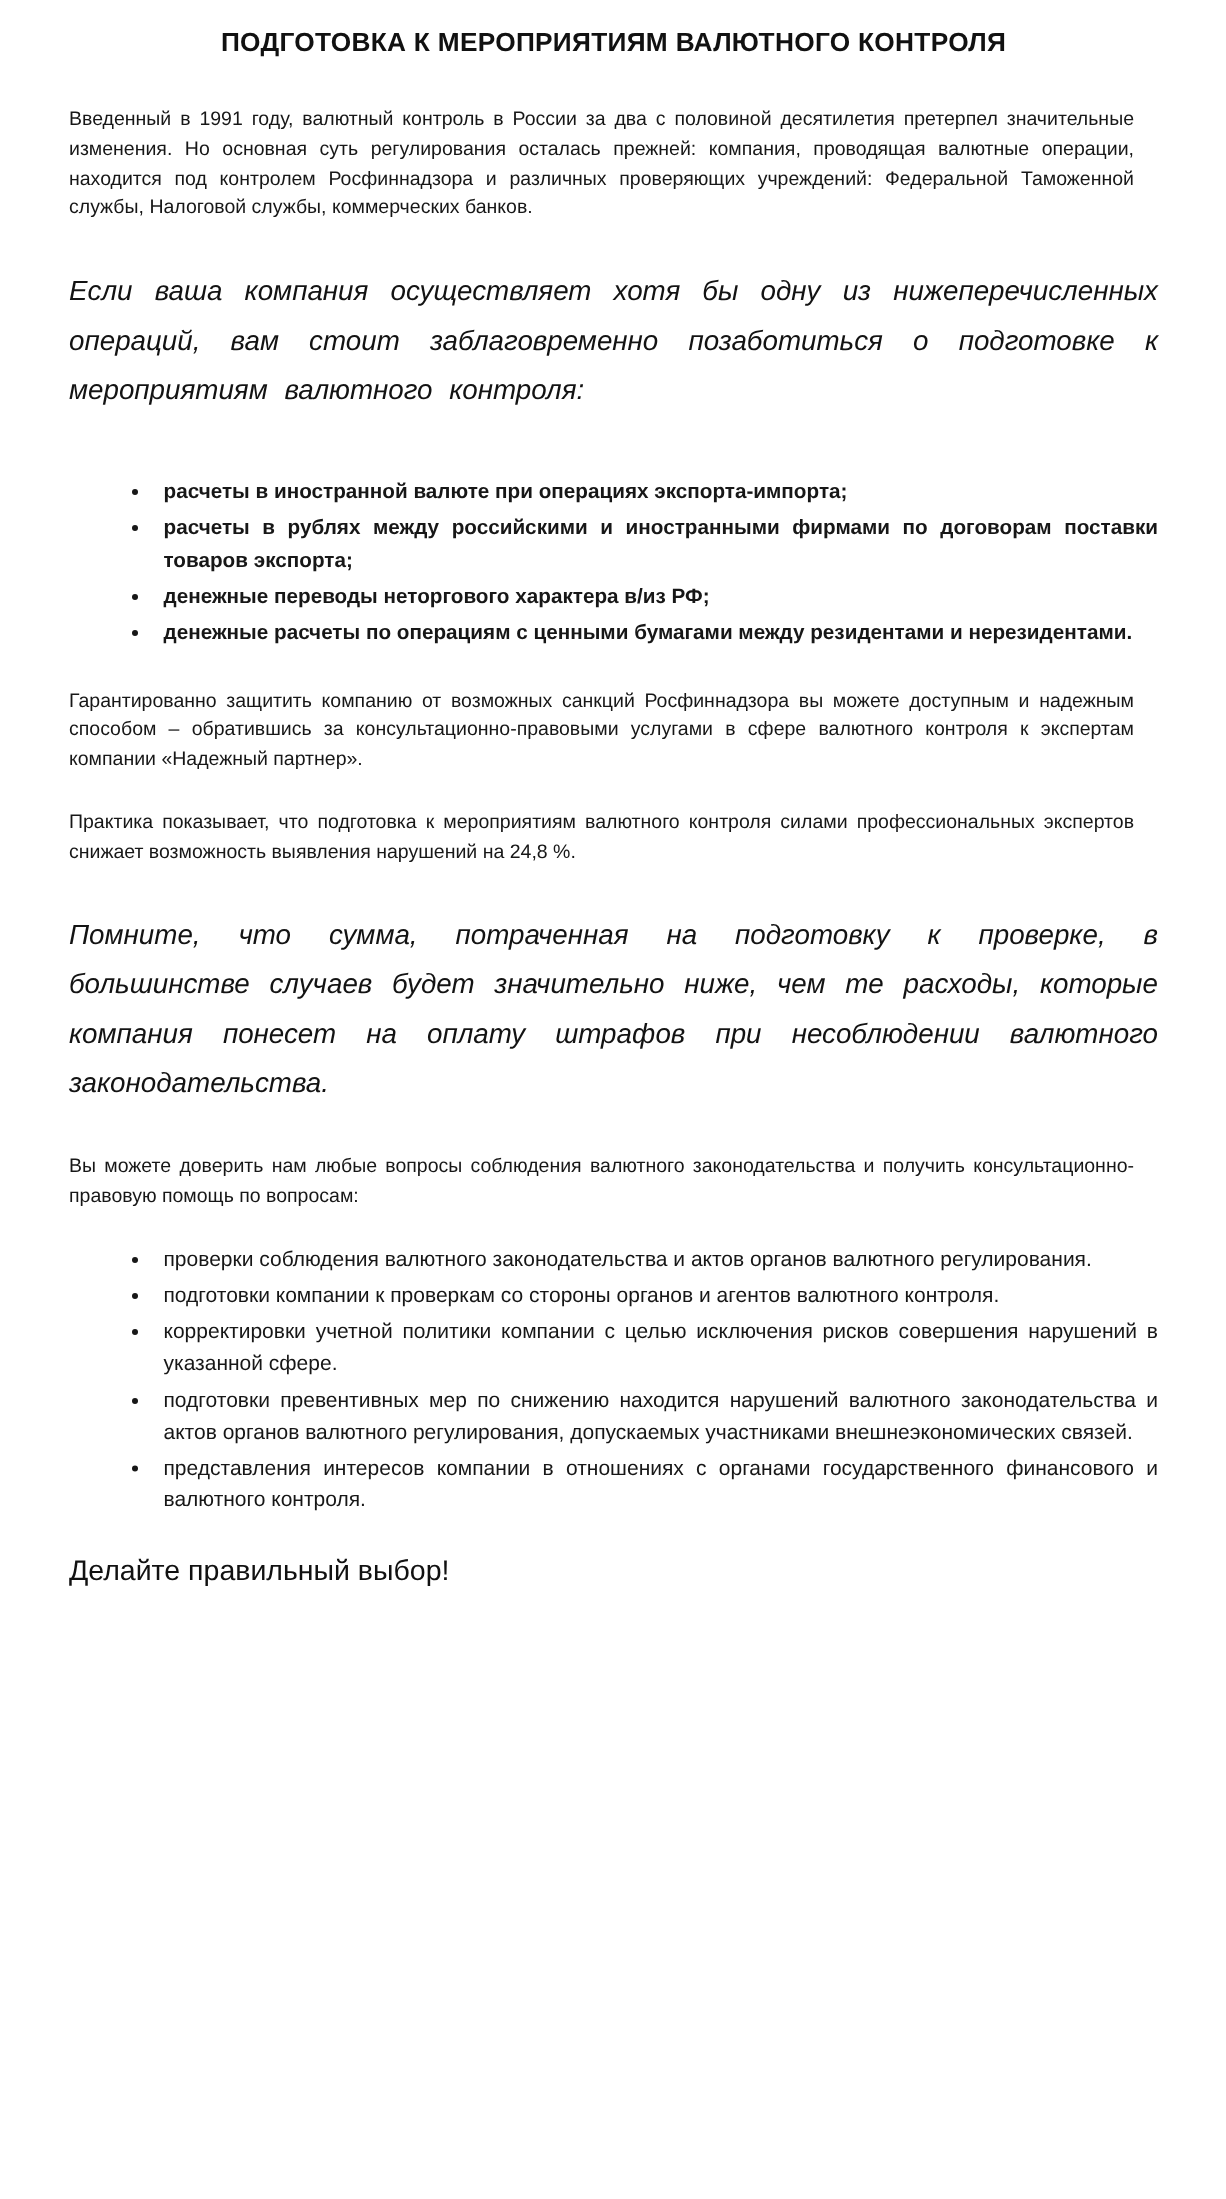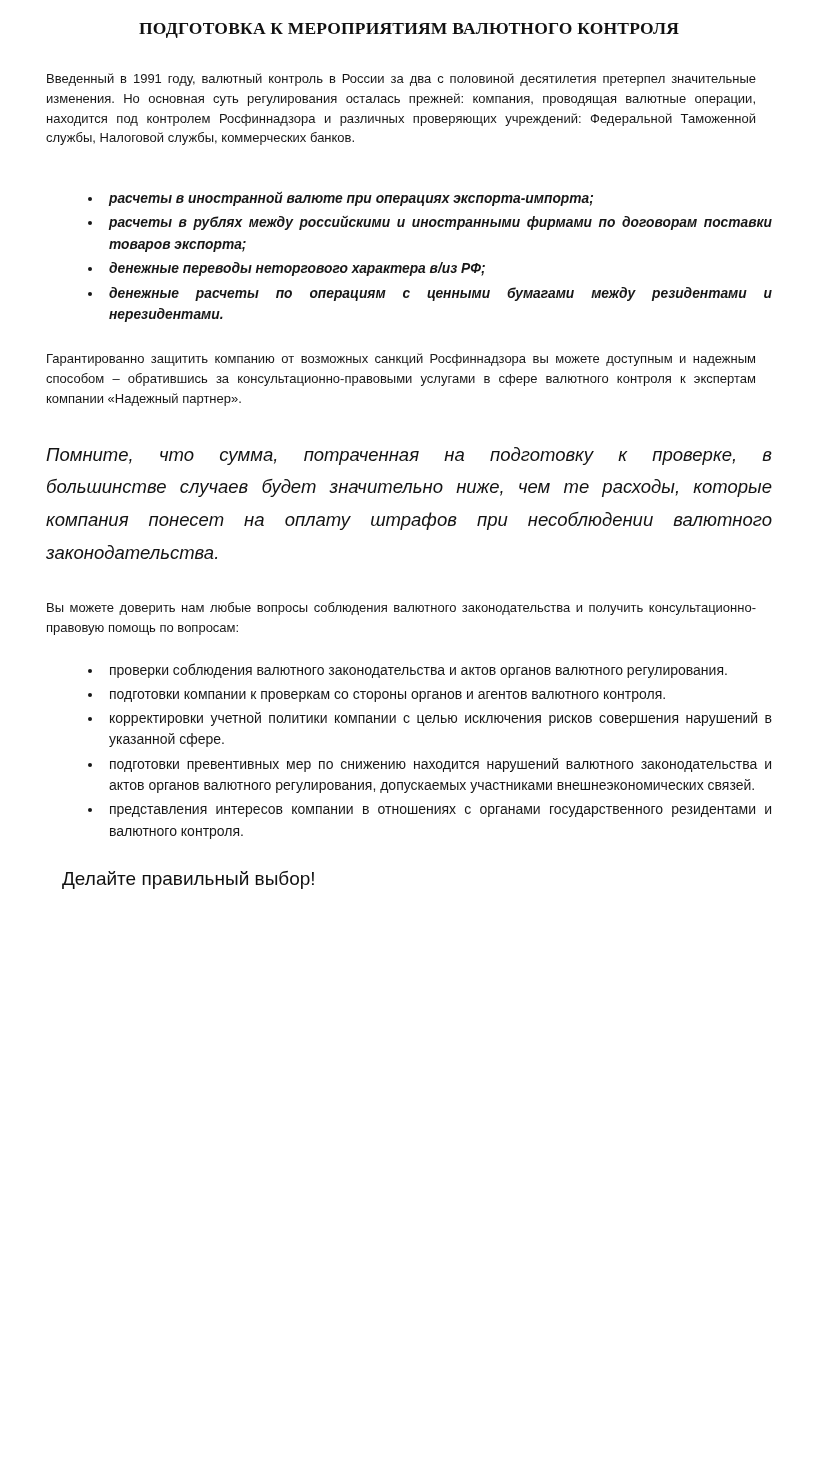--- a/index.html
+++ b/index.html
@@ -20,21 +20,20 @@
     height: 1466px;
     padding: 18px 45px 0 46px;
   }
   .doc-title {
     text-align: center;
     font-weight: bold;
     font-size: 17.5px;
     letter-spacing: 0.2px;
     margin: 0 0 30px 0;
     color: #111;
-    font-family: Liberation Serif, serif;
   }
   .para {
     font-size: 13px;
     line-height: 1.52;
     text-align: justify;
     margin: 0 16px 22px 0;
   }
   .emphasis {
     font-style: italic;
     font-size: 18.5px;
@@ -47,69 +46,70 @@
   ul.bullets {
     margin: 0 0 24px 0;
     padding-left: 57px;
   }
   ul.bullets li {
     padding-left: 6px;
     margin-bottom: 3px;
     text-align: justify;
   }
   ul.ops-list {
-    font-style: italic;
     font-weight: bold;
     font-size: 13.8px;
     line-height: 1.55;
     margin-top: 40px;
   }
   ul.services-list {
     font-size: 14px;
     line-height: 1.52;
   }
   .closing-para {
     margin-bottom: 2px;
   }
   .cta {
     font-size: 19px;
     line-height: 1.4;
-    margin: 16px;
+    margin: 0;
     text-align: left;
     color: #111;
   }
 </style>
 </head>
 <body>
 
 <div class="page">
 
   <h1 class="doc-title">ПОДГОТОВКА К МЕРОПРИЯТИЯМ ВАЛЮТНОГО КОНТРОЛЯ</h1>
 
   <p class="para">Введенный в 1991 году, валютный контроль в России за два с половиной десятилетия претерпел значительные изменения. Но основная суть регулирования осталась прежней: компания, проводящая валютные операции, находится под контролем Росфиннадзора и различных проверяющих учреждений: Федеральной Таможенной службы, Налоговой службы, коммерческих банков.</p>
 
+  <p class="emphasis">Если ваша компания осуществляет хотя бы одну из нижеперечисленных операций, вам стоит заблаговременно позаботиться о подготовке к мероприятиям валютного контроля:</p>
 
   <ul class="bullets ops-list">
     <li>расчеты в иностранной валюте при операциях экспорта-импорта;</li>
     <li>расчеты в рублях между российскими и иностранными фирмами по договорам поставки товаров экспорта;</li>
     <li>денежные переводы неторгового характера в/из РФ;</li>
     <li>денежные расчеты по операциям с ценными бумагами между резидентами и нерезидентами.</li>
   </ul>
 
   <p class="para">Гарантированно защитить компанию от возможных санкций Росфиннадзора вы можете доступным и надежным способом – обратившись за консультационно-правовыми услугами в сфере валютного контроля к экспертам компании «Надежный партнер».</p>
 
+  <p class="para">Практика показывает, что подготовка к мероприятиям валютного контроля силами профессиональных экспертов снижает возможность выявления нарушений на 24,8 %.</p>
 
   <p class="emphasis">Помните, что сумма, потраченная на подготовку к проверке, в большинстве случаев будет значительно ниже, чем те расходы, которые компания понесет на оплату штрафов при несоблюдении валютного законодательства.</p>
 
   <p class="para">Вы можете доверить нам любые вопросы соблюдения валютного законодательства и получить консультационно-правовую помощь по вопросам:</p>
 
   <ul class="bullets services-list">
     <li>проверки соблюдения валютного законодательства и актов органов валютного регулирования.</li>
     <li>подготовки компании к проверкам со стороны органов и агентов валютного контроля.</li>
     <li>корректировки учетной политики компании с целью исключения рисков совершения нарушений в указанной сфере.</li>
     <li>подготовки превентивных мер по снижению находится нарушений валютного законодательства и актов органов валютного регулирования, допускаемых участниками внешнеэкономических связей.</li>
-    <li>представления интересов компании в отношениях с органами государственного резидентами и валютного контроля.</li>
+    <li>представления интересов компании в отношениях с органами государственного финансового и валютного контроля.</li>
   </ul>
 
 
   <p class="cta">Делайте правильный выбор!</p>
 
 </div>
 
 </body></html>

